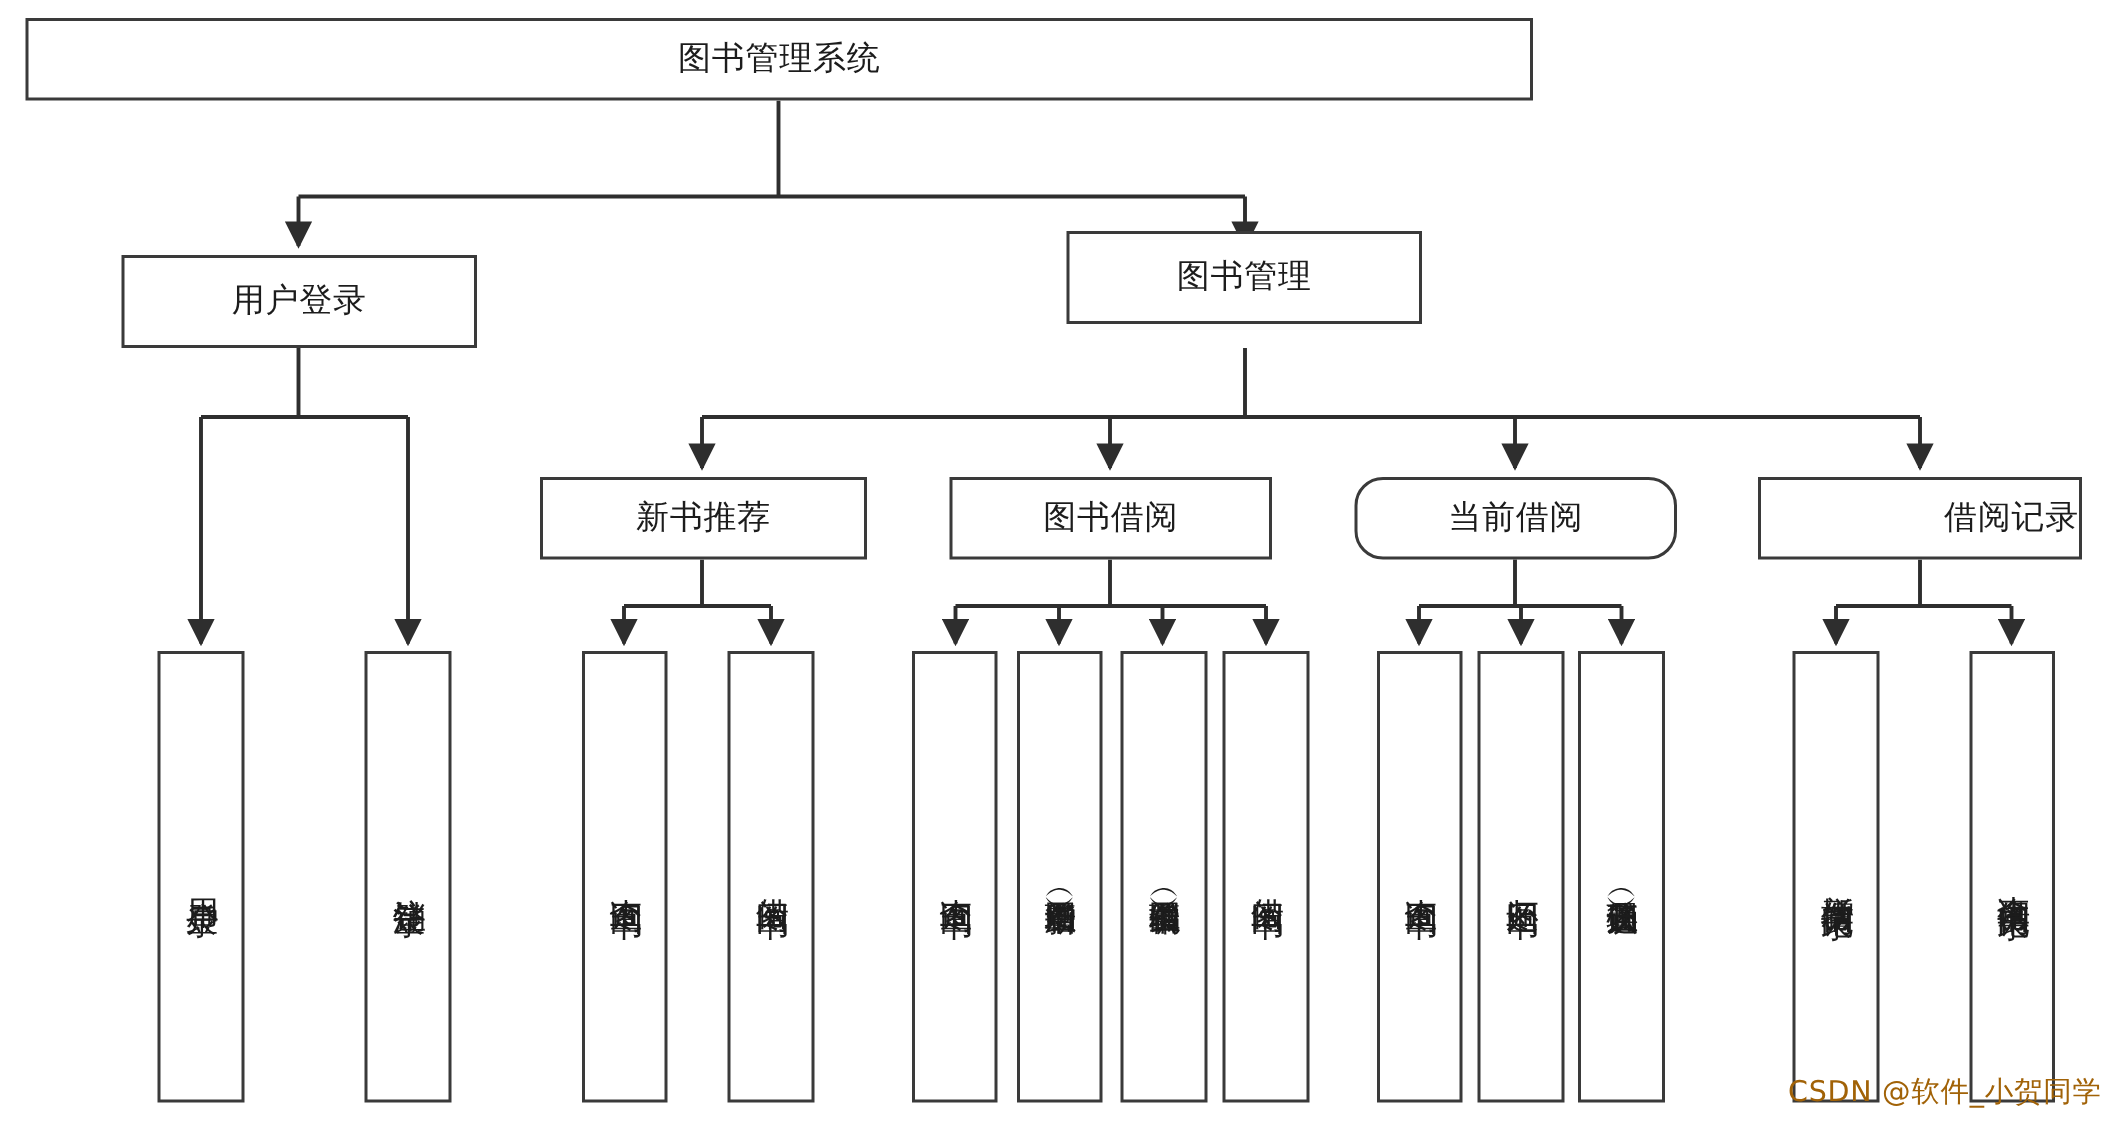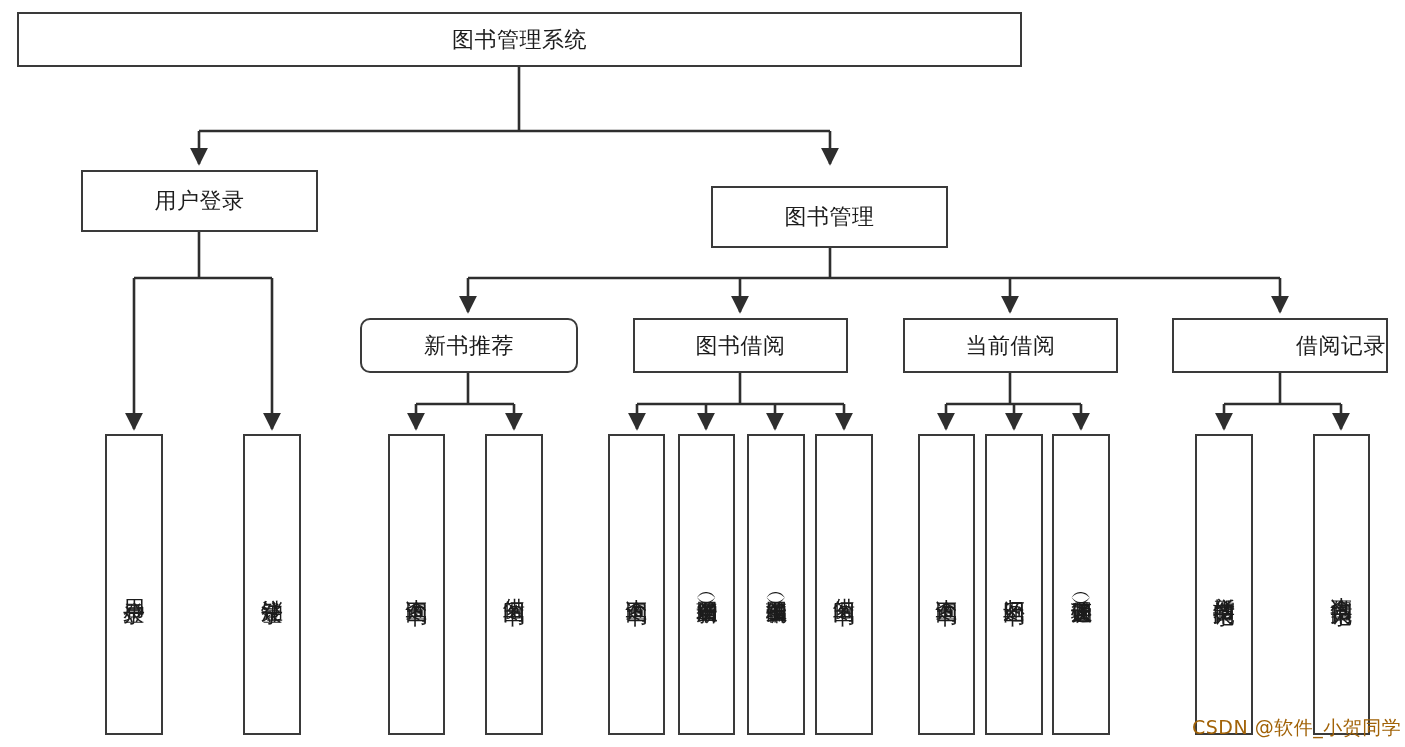--- a/index.html
+++ b/index.html
@@ -120,31 +120,31 @@
     </g>
   </svg>
 
   <div class="node" style="left:17px; top:12px; width:1005px; height:55px;">
     <span class="node-label">图书管理系统</span>
   </div>
 
   <div class="node" style="left:81px; top:170px; width:237px; height:62px;">
     <span class="node-label">用户登录</span>
   </div>
-  <div class="node" style="left:711px; top:186px; width:237px; height:62px;justify-content:center;">
+  <div class="node" style="left:711px; top:154px; width:237px; height:62px;justify-content:center;">
     <span class="node-label">图书管理</span>
   </div>
 
-  <div class="node" style="left:360px; top:318px; width:218px; height:55px;border-radius:10px;">
+  <div class="node" style="left:360px; top:318px; width:218px; height:55px;">
     <span class="node-label">新书推荐</span>
   </div>
   <div class="node" style="left:633px; top:318px; width:215px; height:55px;">
     <span class="node-label">图书借阅</span>
   </div>
-  <div class="node" style="left:903px; top:318px; width:215px; height:55px;">
+  <div class="node" style="left:903px; top:318px; width:215px; height:55px;border-radius:19px;">
     <span class="node-label">当前借阅</span>
   </div>
   <div class="node" style="left:1172px; top:318px; width:216px; height:55px;justify-content:flex-end;">
     <span class="node-label">借阅记录</span>
   </div>
 
   <div class="node vertical" style="left:105px; top:434px; width:58px; height:301px;">
     <span class="node-label">用户登录</span>
   </div>
   <div class="node vertical" style="left:243px; top:434px; width:58px; height:301px;">

